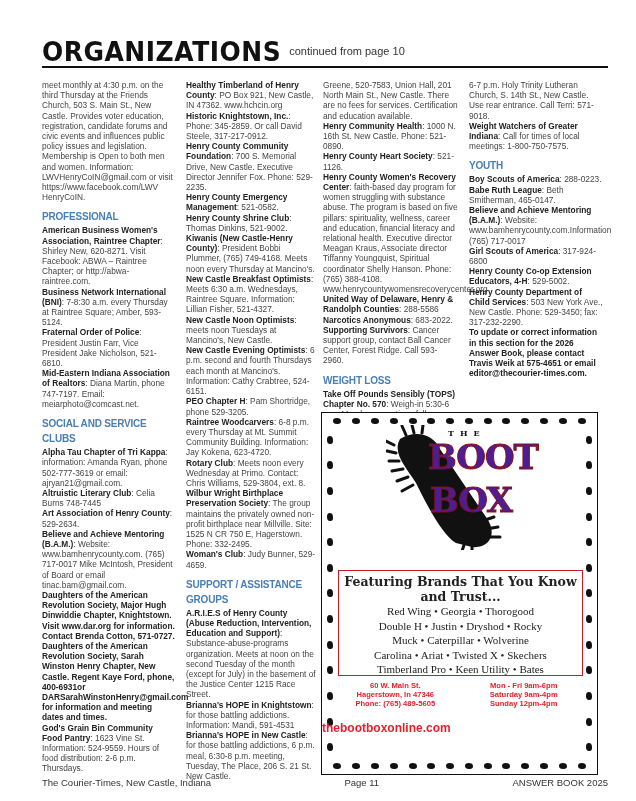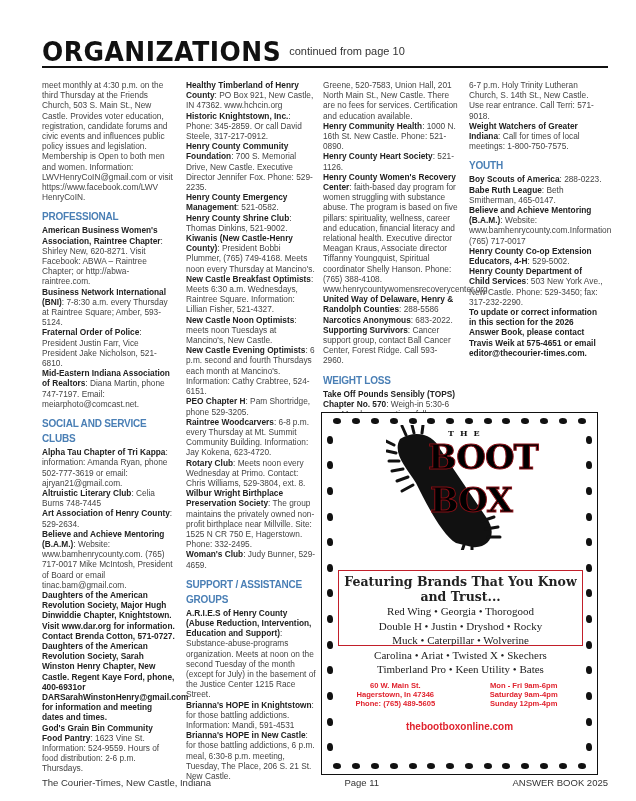--- a/index.html
+++ b/index.html
@@ -20,29 +20,29 @@
 
   .ad { position: absolute; left: 321px; top: 412px; width: 277px; height: 363px; border: 1.5px solid #111; background: #fff; overflow: hidden; }
   .ad-border-top, .ad-border-bottom { position: absolute; left: 6px; right: 6px; height: 10px; display: flex; justify-content: space-around; align-items: center; }
   .ad-border-top { top: 3px; } .ad-border-bottom { bottom: 3px; }
   .ad-border-left, .ad-border-right { position: absolute; top: 14px; bottom: 14px; width: 10px; display: flex; flex-direction: column; justify-content: space-around; align-items: center; }
   .ad-border-left { left: 3px; } .ad-border-right { right: 3px; }
   .footprint { width: 8px; height: 6px; background: #111; border-radius: 50% 60% 45% 55%; }
   .ad-border-left .footprint, .ad-border-right .footprint { width: 6px; height: 8px; }
   .logo { position: absolute; left: 64px; top: 12px; width: 150px; height: 125px; }
   .logo-the { position: absolute; left: 62px; top: 3px; font-family: "DejaVu Serif", serif; font-size: 8px; letter-spacing: 6px; font-weight: bold; color: #111; }
-  .logo-boot, .logo-box { position: absolute; font-family: "DejaVu Serif", serif; font-weight: 900; color: #000000; font-size: 34px; letter-spacing: -1px; -webkit-text-stroke: 1px #8a0f16; }
+  .logo-boot, .logo-box { position: absolute; font-family: "DejaVu Serif", serif; font-weight: 900; color: #4c1d95; font-size: 34px; letter-spacing: -1px; -webkit-text-stroke: 1px #8a0f16; }
   .logo-boot { left: 42px; top: 12px; }
   .logo-box { left: 44px; top: 55px; }
-  .ad-box { position: absolute; left: 16px; top: 157px; width: 245px; height: 76px; border: 1.2px solid #c21f2a; text-align: center; padding-top: 3px; }
+  .ad-box { position: absolute; left: 16px; top: 157px; width: 245px; height: 106px; border: 1.2px solid #c21f2a; text-align: center; padding-top: 3px; }
   .ad-headline { font-family: "DejaVu Serif", serif; font-weight: bold; font-size: 12.5px; line-height: 15px; color: #222; }
   .ad-brands { font-family: "Liberation Serif", serif; font-size: 11px; line-height: 14.5px; color: #222; }
   .ad-info { position: absolute; top: 268px; left: 14px; right: 14px; display: flex; justify-content: space-between; font-weight: bold; font-size: 7.6px; line-height: 9.2px; color: #e0232e; text-align: center; }
   .ad-info .left { width: 48%; } .ad-info .right { width: 48%; text-align: center; }
-  .ad-url { position: absolute; top: 308px; left: 0; right: 0; text-align: center; font-weight: bold; font-size: 10px; color: #e0232e; }
+  .ad-url { position: absolute; top: 308px; left: 0; right: 0; text-align: left; font-weight: bold; font-size: 12px; color: #e0232e; }
 
   .page-footer { position: absolute; left: 42px; top: 777px; width: 566px; display: flex; justify-content: space-between; font-size: 9.5px; color: #333; }
 </style>
 </head>
 <body>
 
 <div class="page-header">
   <span class="page-title">ORGANIZATIONS</span>
   <span class="page-subtitle">continued from page 10</span>
 </div>
@@ -112,20 +112,21 @@
 <div class="col col4">
   <div class="entry plain">6-7 p.m. Holy Trinity Lutheran Church, S. 14th St., New Castle. Use rear entrance. Call Terri: 571-9018.</div>
   <div>
       <div class="entry"><b>Weight Watchers of Greater Indiana</b><span>: Call for times of local meetings: 1-800-750-7575.</span></div>
     </div>
   <div class="section-title">YOUTH</div>
   <div>
       <div class="entry"><b>Boy Scouts of America</b><span>: 288-0223.</span></div>
       <div class="entry"><b>Babe Ruth League</b><span>: Beth Smitherman, 465-0147.</span></div>
       <div class="entry"><b>Believe and Achieve Mentoring (B.A.M.)</b><span>: Website: www.bamhenrycounty.com.Information (765) 717-0017</span></div>
+      <div class="entry"><b>Girl Scouts of America</b><span>: 317-924-6800</span></div>
       <div class="entry"><b>Henry County Co-op Extension Educators, 4-H</b><span>: 529-5002.</span></div>
       <div class="entry"><b>Henry County Department of Child Services</b><span>: 503 New York Ave., New Castle. Phone: 529-3450; fax: 317-232-2290.</span></div>
       <div class="entry"><b>To update or correct information in this section for the 2026 Answer Book, please contact Travis Weik at 575-4651 or email editor@thecourier-times.com.</b><span></span></div>
     </div>
 </div>
 
 <div class="ad">
   <div class="ad-border-top">
       <span class="footprint"></span>
       <span class="footprint"></span>

